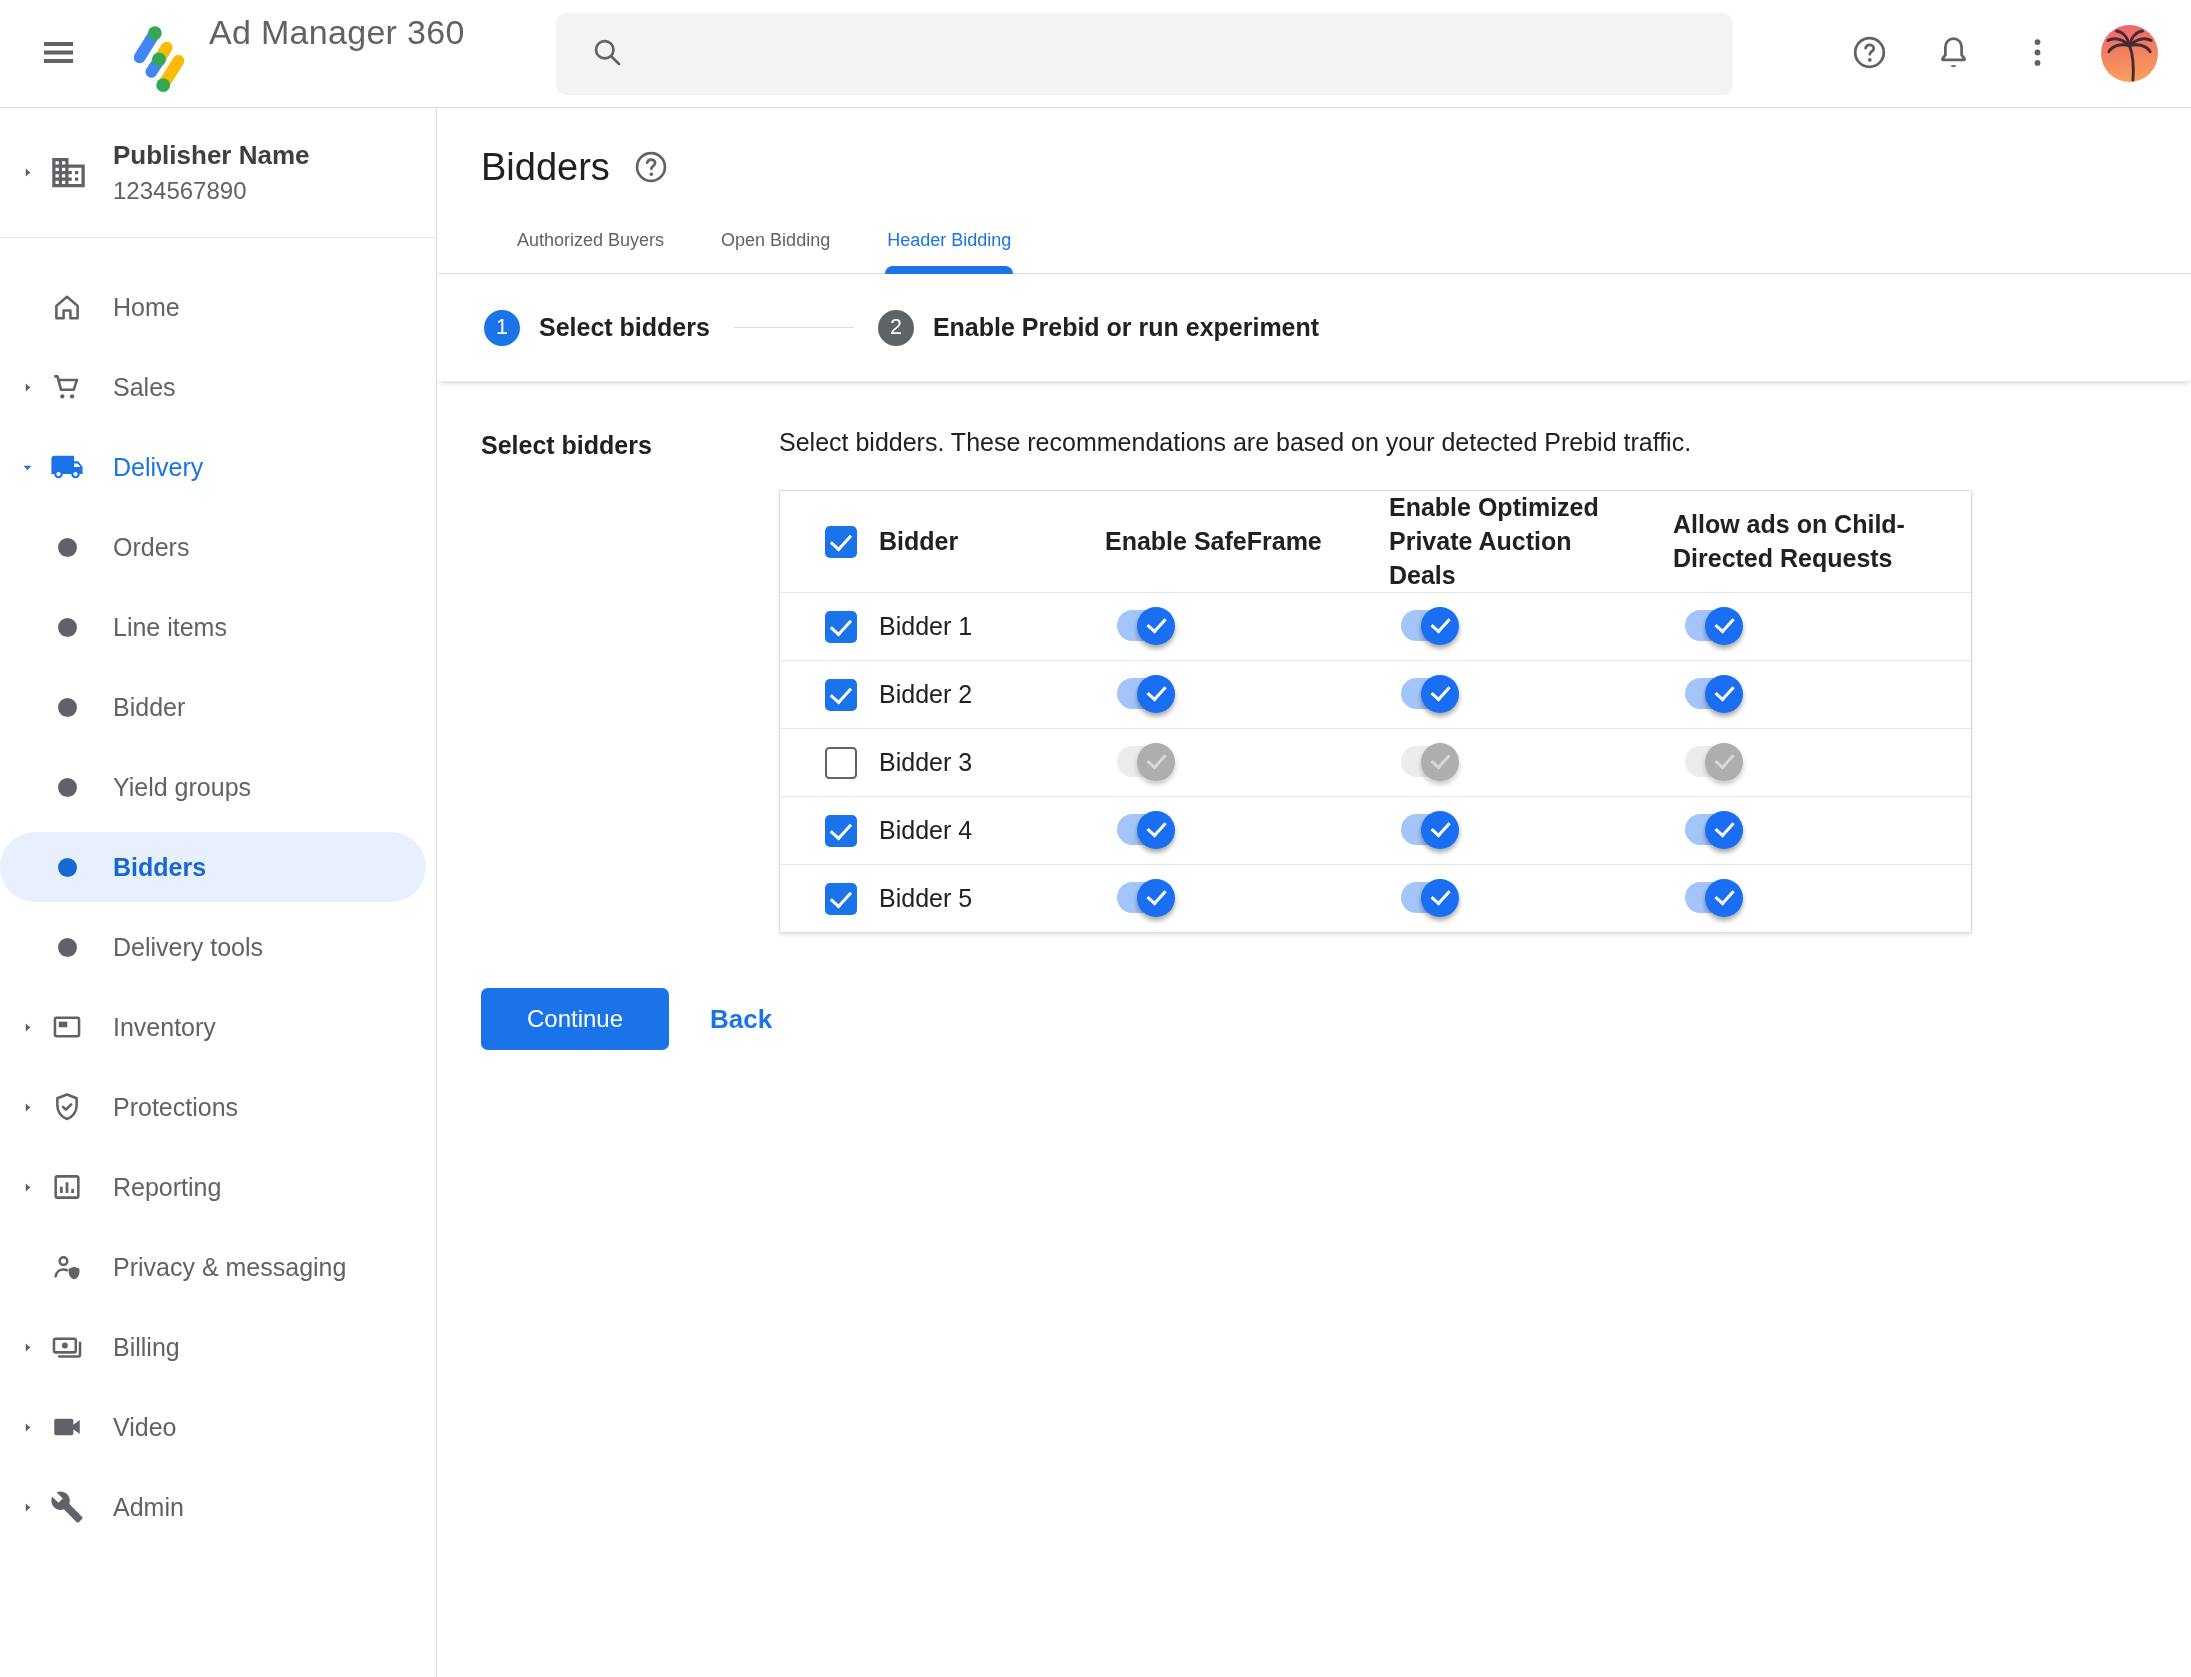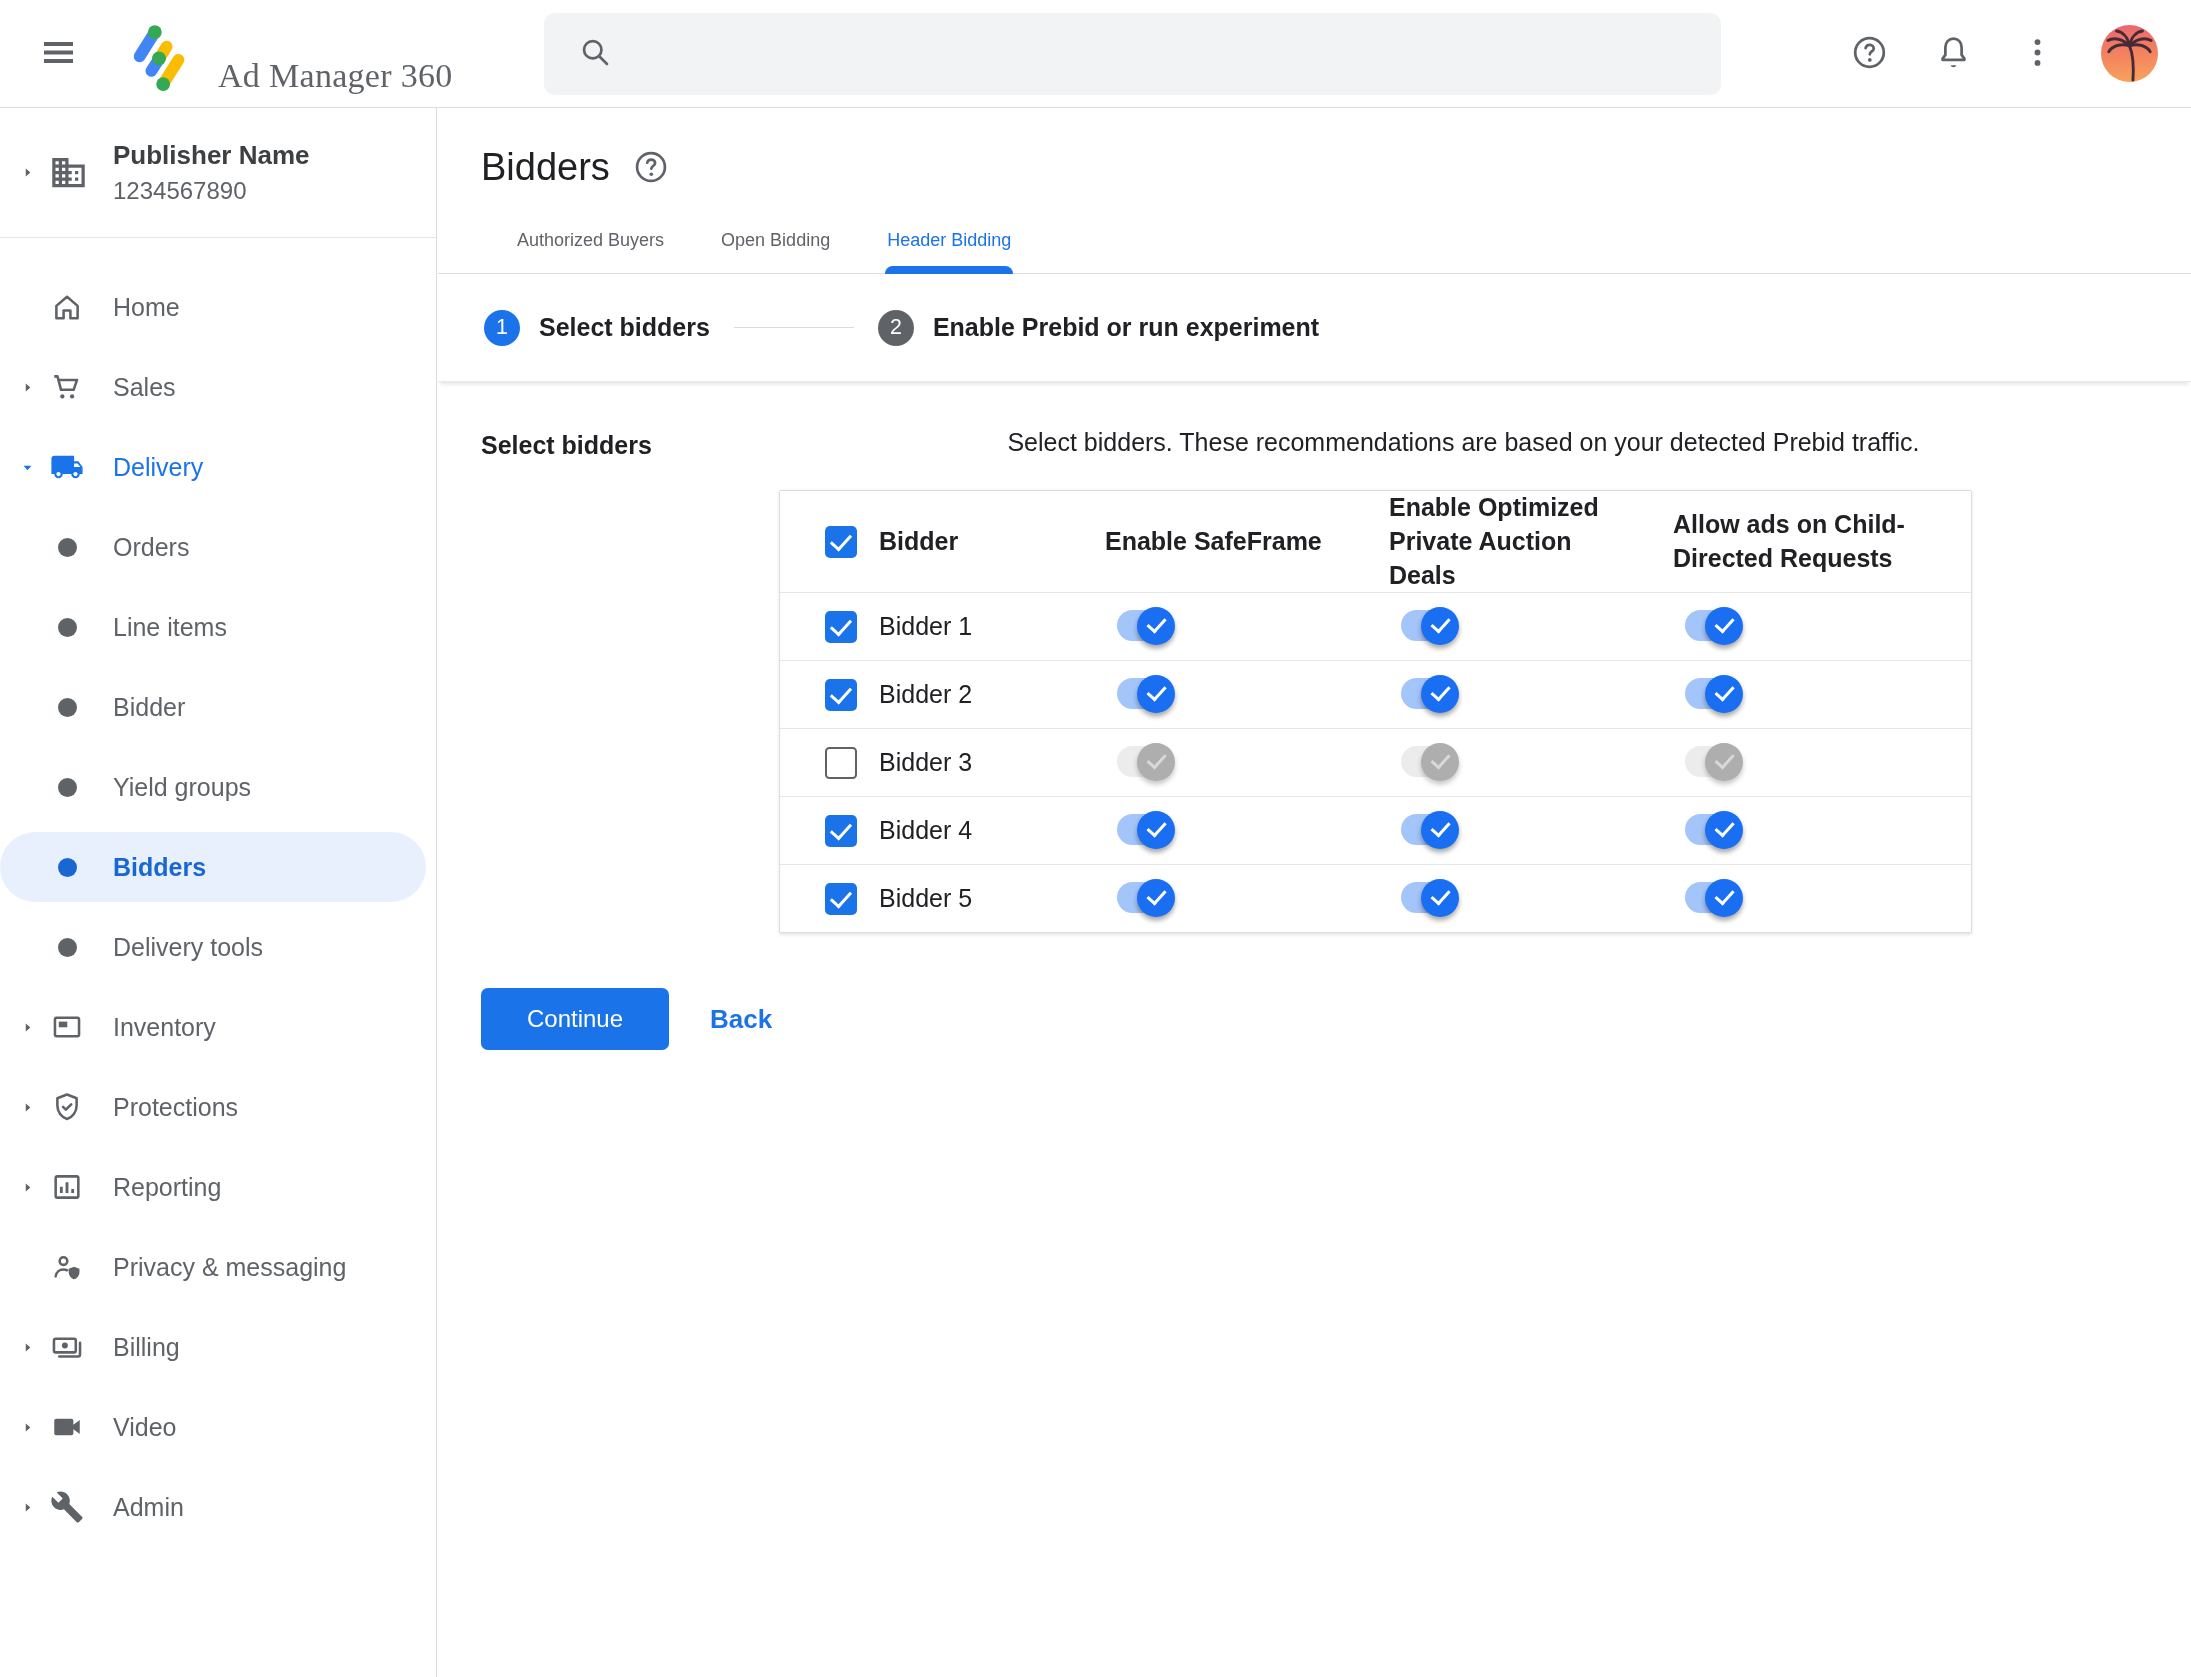--- a/index.html
+++ b/index.html
@@ -4,21 +4,21 @@
 <style>
   * { margin:0; padding:0; box-sizing:border-box; }
   html,body { width:2192px; height:1678px; overflow:hidden; background:#fff;
     font-family:"Liberation Sans", sans-serif; color:#202124; }
 
   
   .topbar { position:absolute; top:0; left:0; right:0; height:108px; background:#fff;
     display:flex; align-items:center; border-bottom:0.9px solid #dadce0; z-index:5; }
   .hamburger { margin-left:36px; width:45px; height:45px; background:none; border:none; cursor:pointer; color:#5f6368; }
   .hamburger svg { width:41px; height:41px; }
-  .brand { display:flex; align-items:flex-end; margin-left:43px; gap:24px;font-family:Liberation Serif, serif; }
+  .brand { display:flex; align-items:flex-start; margin-left:43px; gap:15px; }
   .logo-svg { width:70px; height:79px; }
   .app-title { font-size:34px; color:#5f6368; letter-spacing:0.3px; white-space:nowrap; }
   .search { margin-left:91px; width:1177px; height:82px; background:#f1f3f4; border-radius:10.3px;
     display:flex; align-items:center; padding-left:33px; gap:22px; }
   .search .icon svg { width:36px; height:36px; color:#5f6368; }
   .search input { flex:1; border:none; background:transparent; outline:none; font-size:26px;
     font-family:"Liberation Sans", sans-serif; color:#202124; height:100%; }
   .topbar-actions { margin-left:auto; display:flex; align-items:center; gap:43px; margin-right:33px; }
   .icon-btn { width:41px; height:41px; background:none; border:none; cursor:pointer; color:#5f6368; }
   .icon-btn svg { width:39px; height:39px; }
@@ -68,21 +68,21 @@
   .step-circle { width:36px; height:36px; border-radius:50%; color:#fff; font-size:21.4px;
     display:flex; align-items:center; justify-content:center; flex:none; }
   .step.active .step-circle { background:#1a73e8; }
   .step.upcoming .step-circle { background:#5f6368; }
   .step-label { font-size:25px; font-weight:700; color:#202124; white-space:nowrap; }
   .connector { width:120px; height:1.7px; background:#dadce0; margin:0 24px; }
 
   .content { display:flex; padding:46px 43px 0 43px; }
   .section-label { width:298px; font-size:25px; font-weight:700; color:#202124; padding-top:3.4px; }
   .section-body { flex:1; }
-  .desc { font-size:25px; color:#202124; margin-bottom:33px;text-align:center; }
+  .desc { font-size:25px; color:#202124; margin-bottom:33px; }
 
   .btable { width:1193px; border:0.9px solid #dadce0; border-radius:1.7px; background:#fff;
     box-shadow:0 1.7px 3.4px rgba(0,0,0,.10); }
   .t-row { display:grid; grid-template-columns:325px 284px 284px 1fr; align-items:center;
     min-height:68px; border-top:0.9px solid #e4e6e9; }
   .t-row.t-head { min-height:86px; border-top:none; }
   .cell-bidder { display:flex; align-items:center; gap:22px; padding-left:45px; font-size:25px; color:#202124; }
   .t-head .cell-bidder { font-weight:700; }
   .hcol { font-size:25px; font-weight:700; line-height:1.35; max-width:241px; color:#202124; }
   .cell-toggle { padding-left:12px; }

